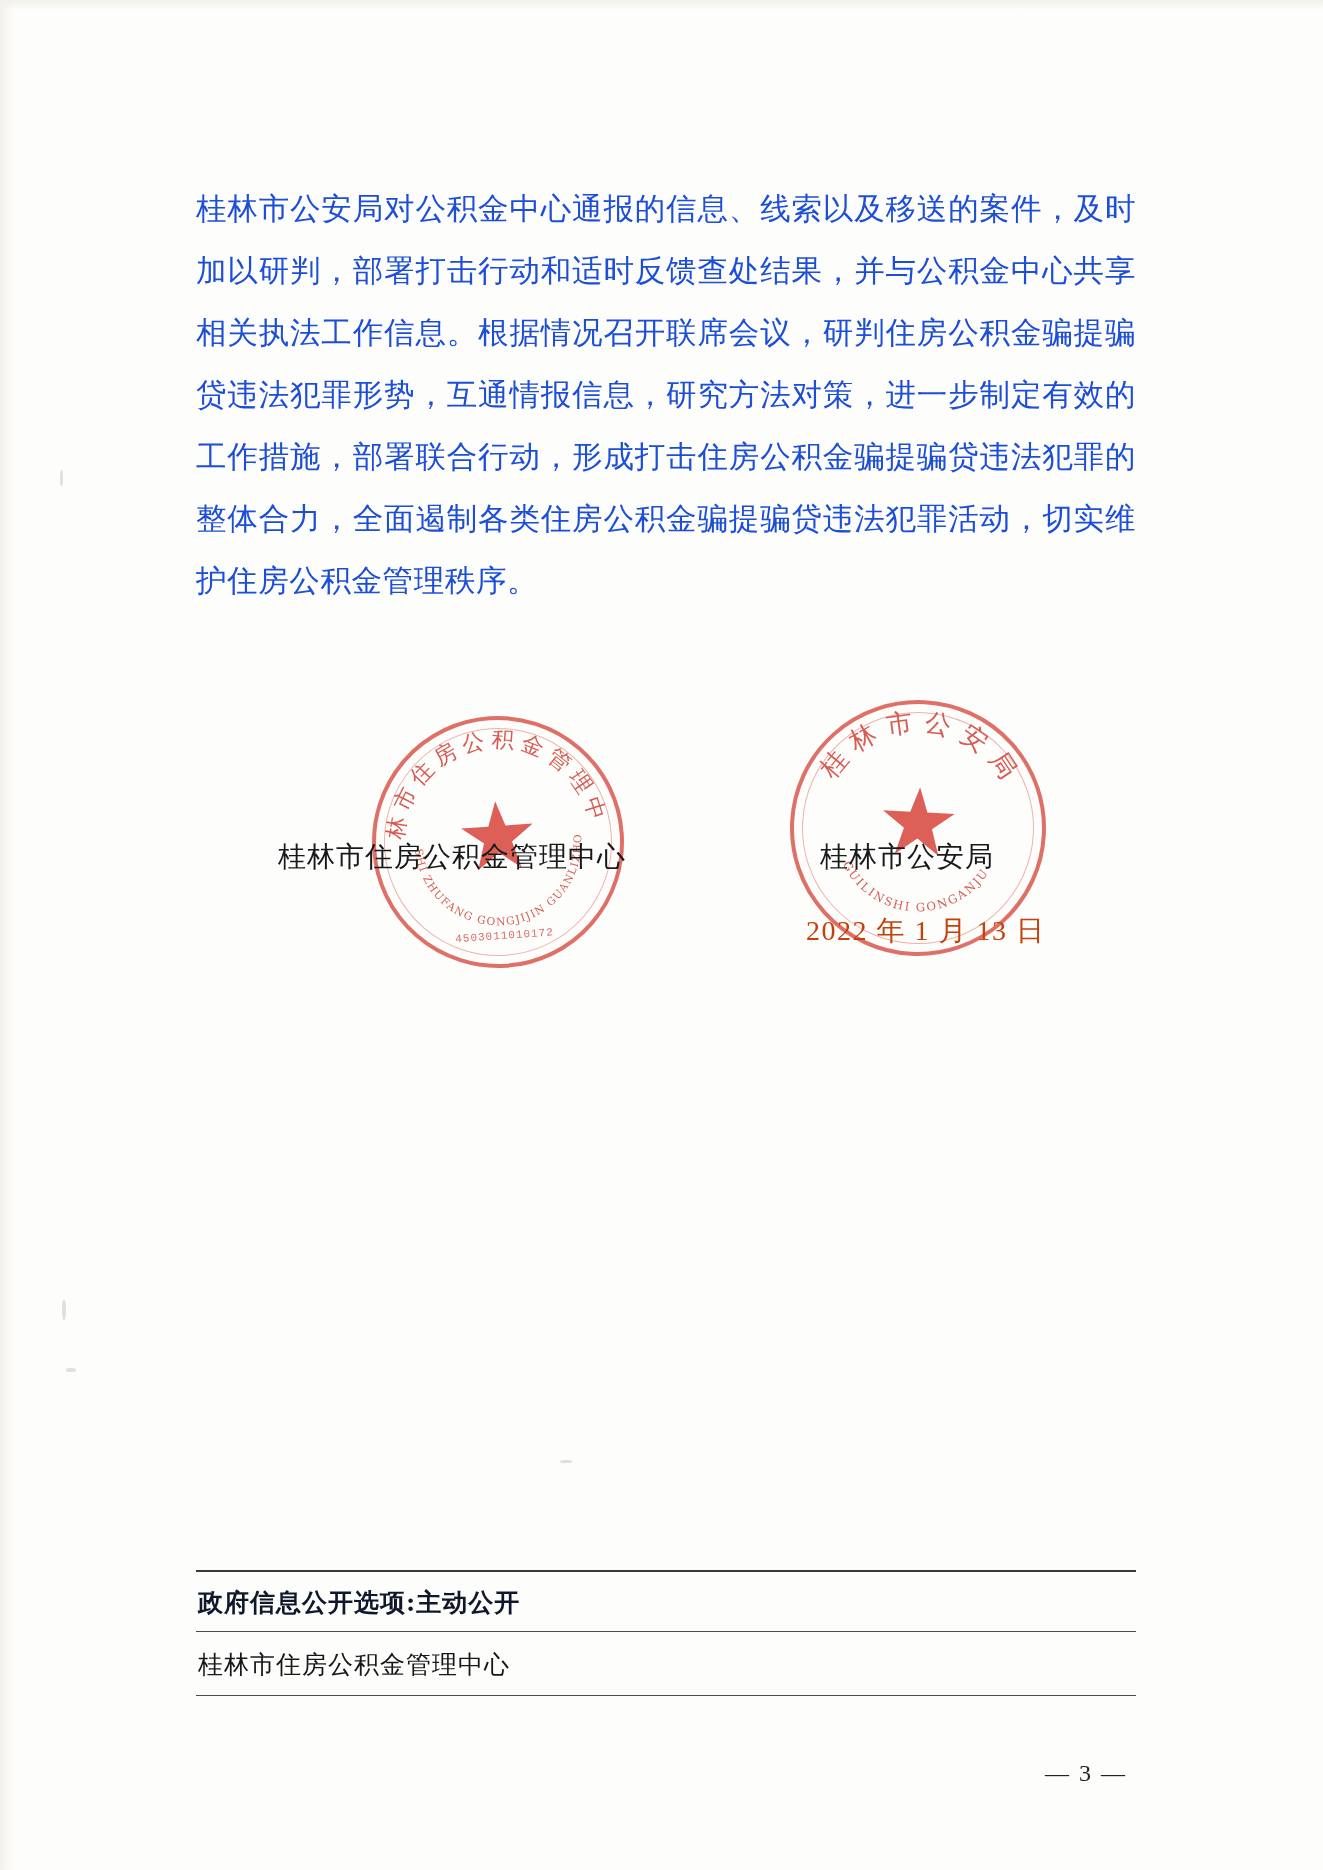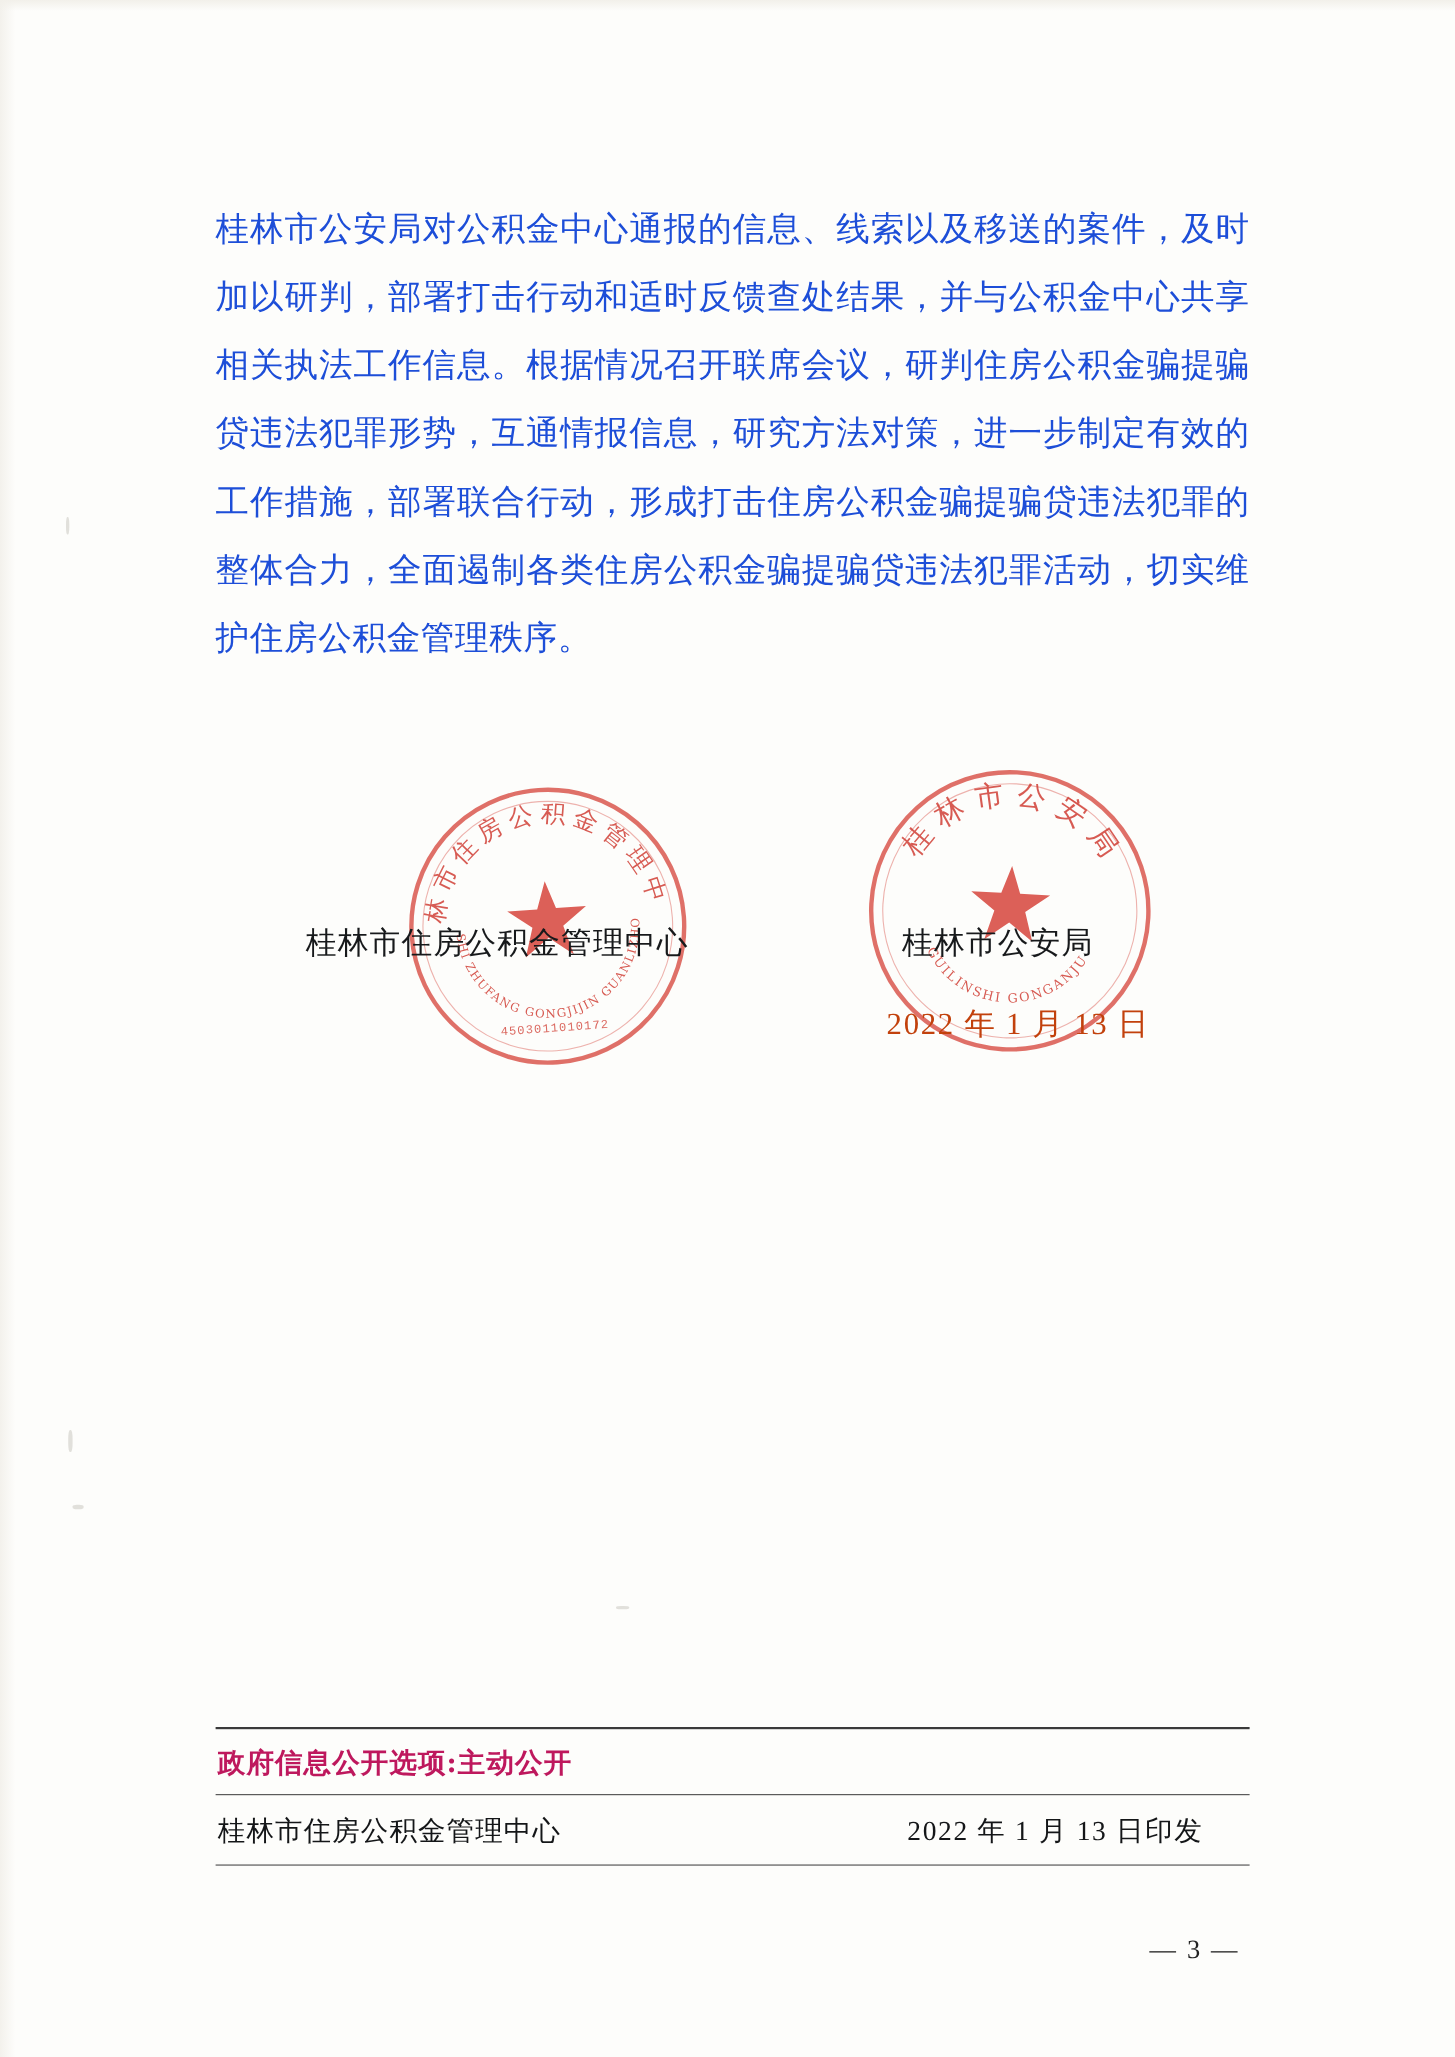--- a/index.html
+++ b/index.html
@@ -162,21 +162,21 @@
     width: 100%;
   }
   .footer-rule.thin {
     border-top: 1.5px solid #4a4a4a;
   }
   .footer-line1 {
     font-size: 25px;
     font-weight: bold;
     letter-spacing: 1px;
     padding: 14px 2px 12px 2px;
-    color: #be185d;
+    color: #0f172a;
     font-family: "DejaVu Serif", "Liberation Serif", serif;
   }
   .footer-line2 {
     display: flex;
     justify-content: space-between;
     align-items: baseline;
     padding: 16px 2px 14px 2px;
     font-size: 25px;
     letter-spacing: 1px;
     color: #141618;
@@ -267,20 +267,19 @@
   <div class="sign-date">2022 年 1 月 13 日</div>
 
   <div class="footer">
     <div class="footer-rule"></div>
     <div class="footer-line1">
       <span>政府信息公开选项:</span><span>主动公开</span>
     </div>
     <div class="footer-rule thin"></div>
     <div class="footer-line2">
       <span class="left">桂林市住房公积金管理中心</span>
-      <span class="right">2022 年 1 月 13 日印发</span>
     </div>
     <div class="footer-rule thin"></div>
   </div>
 
   <div class="page-number">— 3 —</div>
 
 </div>
 
 </body></html>

